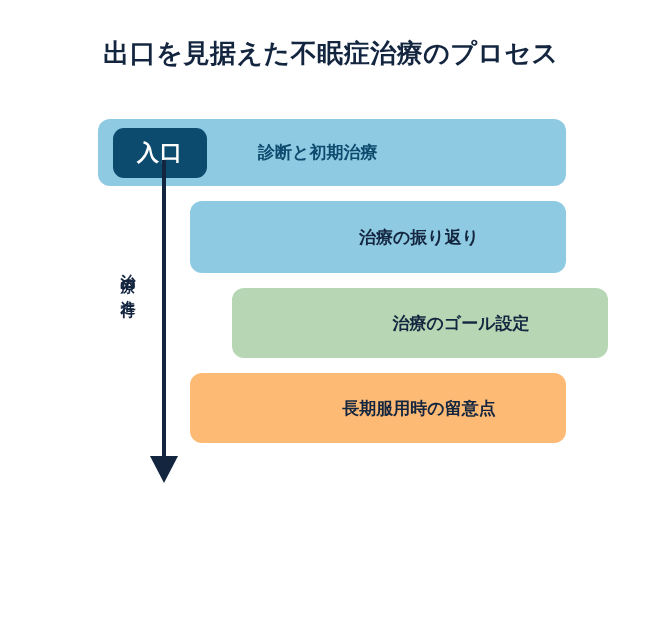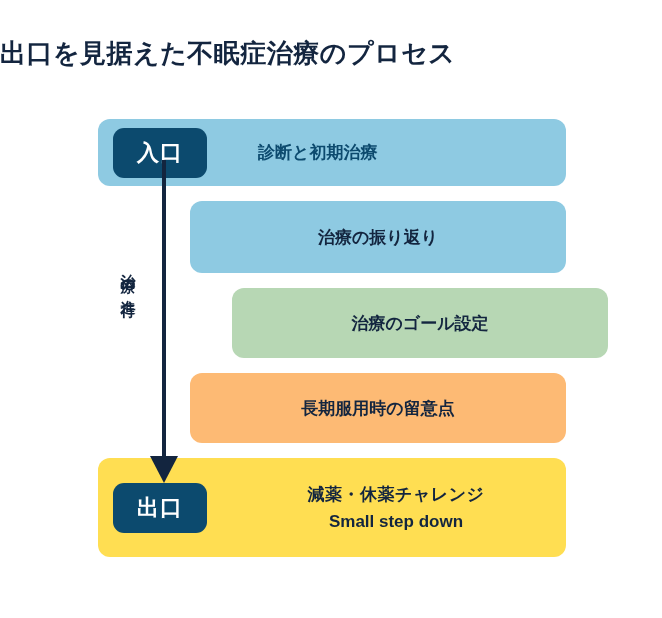--- a/index.html
+++ b/index.html
@@ -20,21 +20,21 @@
     height: 618px;
     background: #ffffff;
   }
 
   
   .diagram-title {
     position: absolute;
     left: 0;
     top: 36px;
     width: 662px;
-    text-align: left;
+    text-align: center;
     font-size: 26px;
     font-weight: 700;
     letter-spacing: 0.5px;
     color: #13253f;
     white-space: nowrap;
   }
 
   
   .row {
     position: absolute;
@@ -123,20 +123,21 @@
     top: 0;
     width: 100%;
     height: 100%;
     display: flex;
     align-items: center;
     justify-content: center;
     font-size: 17px;
     font-weight: 700;
     color: #13253f;
     white-space: nowrap;
+    padding-left: 41px;
   }
   .exit-text-block {
     position: absolute;
     left: 128px;
     top: 0;
     width: 340px;
     height: 100%;
     display: flex;
     flex-direction: column;
     align-items: center;
@@ -200,27 +201,20 @@
   </div>
 
   <div class="row row-mid2">
     <div class="row-text-center">治療のゴール設定</div>
   </div>
 
   <div class="row row-mid3">
     <div class="row-text-center">長期服用時の留意点</div>
   </div>
 
-  <div class="row row-exit">
-    <div class="badge badge-exit">出口</div>
-    <div class="exit-text-block">
-      <div class="exit-line-jp">減薬・休薬チャレンジ</div>
-      <div class="exit-line-en">Small step down</div>
-    </div>
-  </div>
 
   <svg class="progress-arrow" viewBox="0 0 50 330">
     <line x1="24" y1="0" x2="24" y2="300" stroke="#13253f" stroke-width="4"></line>
     <polygon points="24,323 10,296 38,296" fill="#13253f"></polygon>
   </svg>
 
   <div class="vertical-label">治療の進行</div>
 
 </div>
 

